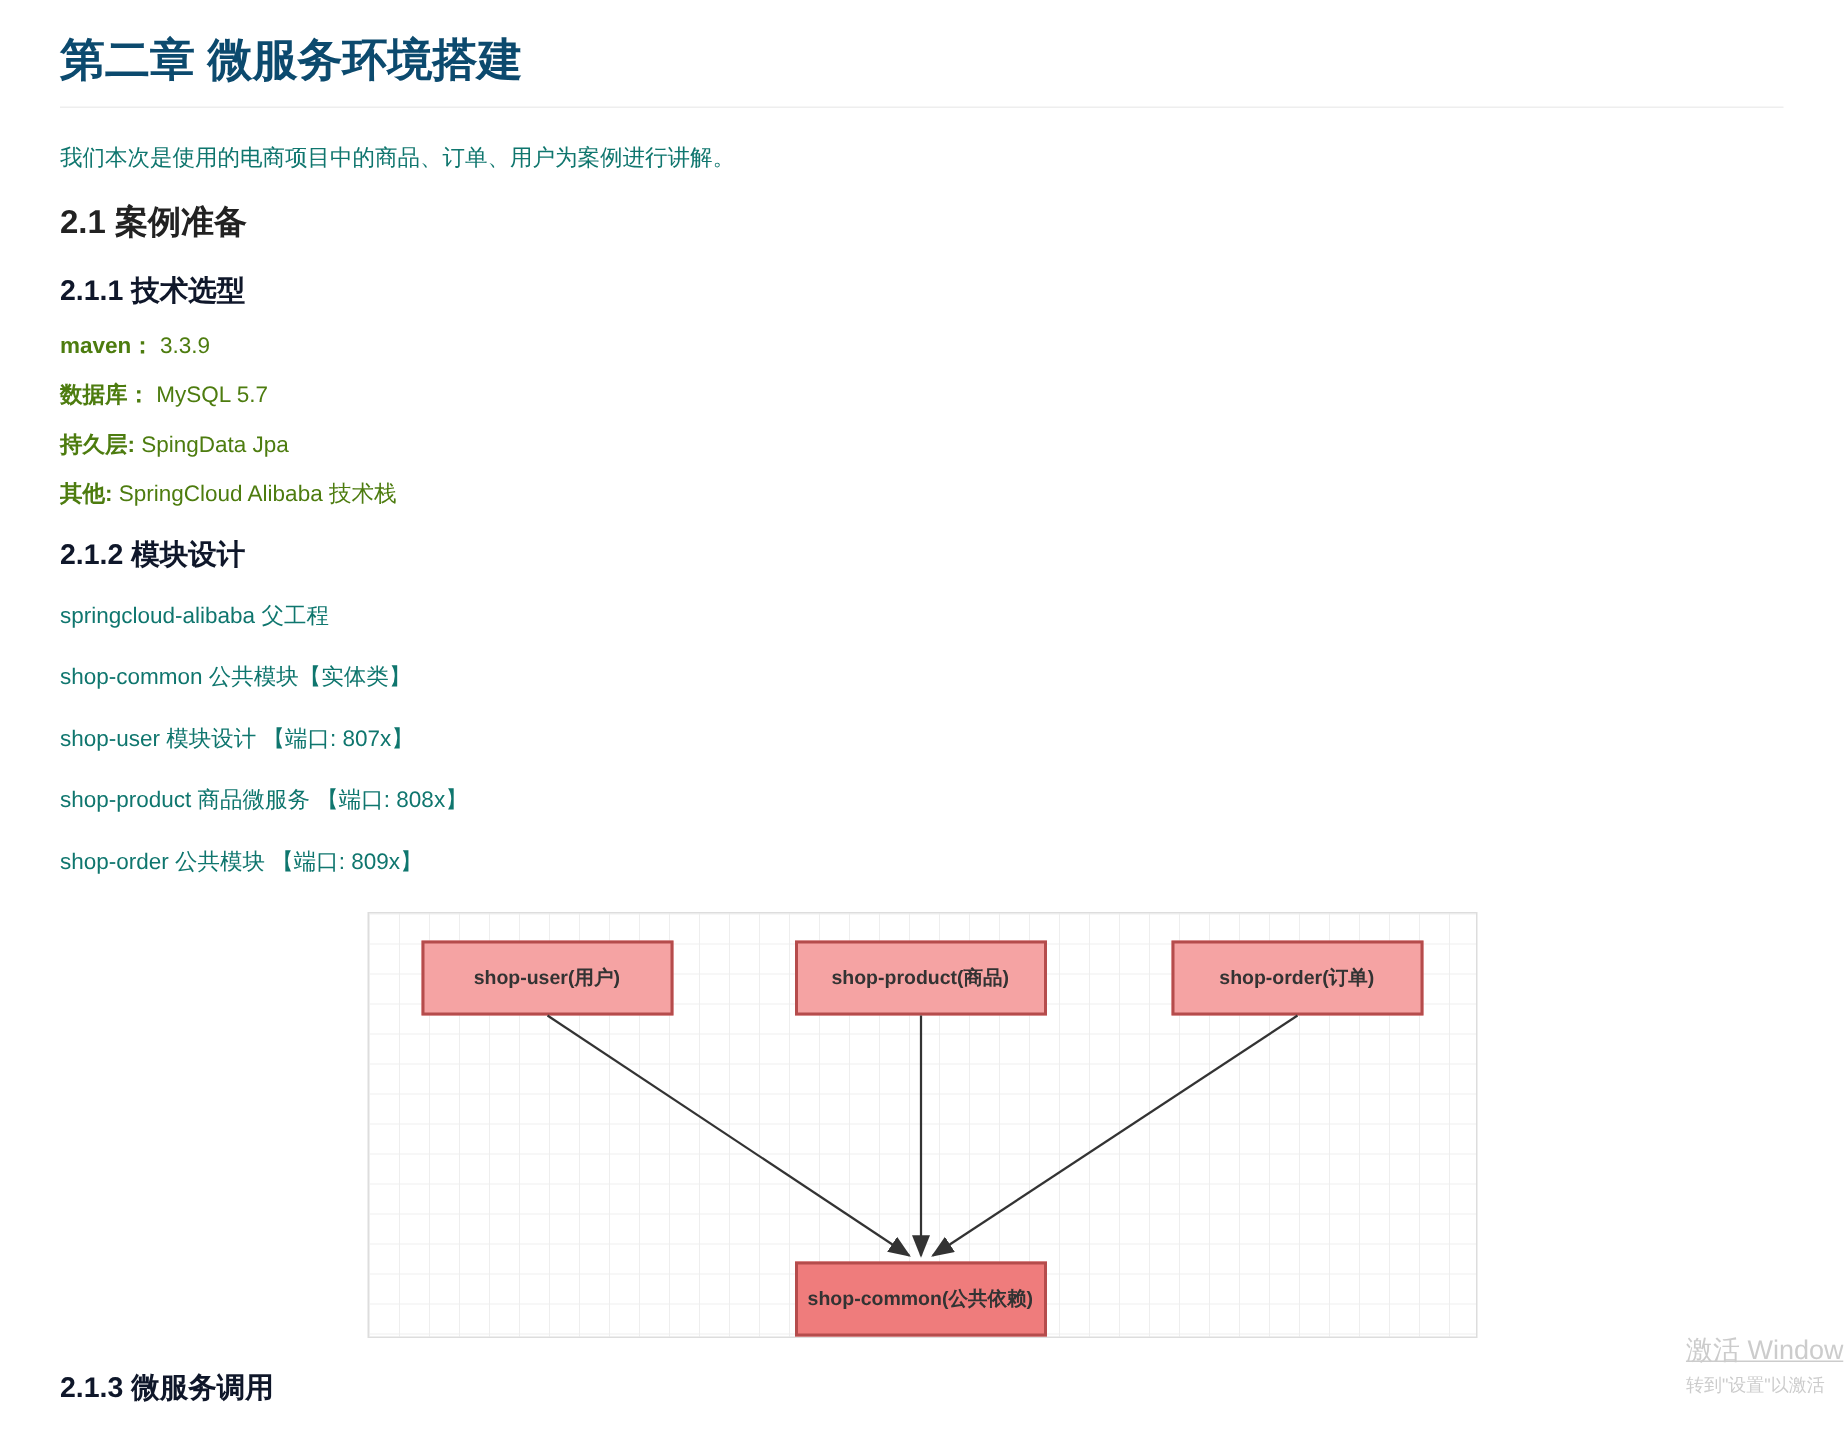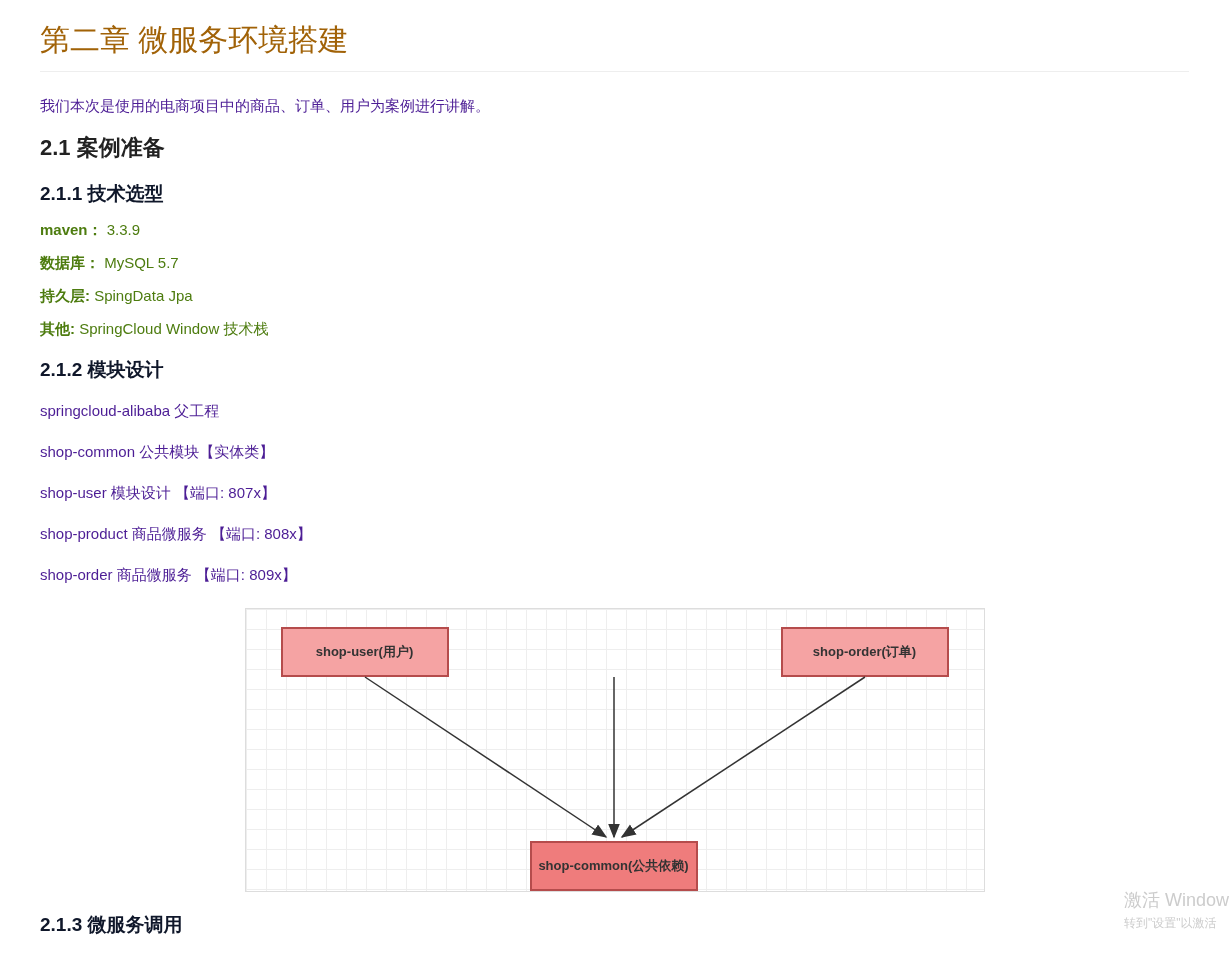--- a/index.html
+++ b/index.html
@@ -10,23 +10,23 @@
     body {
       font-family: "Microsoft YaHei", "PingFang SC", -apple-system, Arial, sans-serif;
       background: #fff;
       color: #333;
       padding: 20px 40px;
       width: 1229px;
       position: relative;
     }
     h1 {
       font-size: 30px;
-      font-weight: normal;
+      font-weight: bold;
       margin-bottom: 20px;
-      color: #a16207;
+      color: #0c4a6e;
       border-bottom: 1px solid #eee;
       padding-bottom: 10px;
     }
     h2 {
       font-size: 22px;
       font-weight: bold;
       margin-top: 10px;
       margin-bottom: 14px;
       color: #222;
     }
@@ -34,21 +34,21 @@
       font-size: 19px;
       font-weight: bold;
       margin-top: 18px;
       margin-bottom: 14px;
       color: #0f172a;
     }
     p {
       font-size: 15px;
       line-height: 1.8;
       margin-bottom: 14px;
-      color: #4c1d95;
+      color: #0f766e;
     }
     .spec-line {
       font-size: 15px;
       margin-bottom: 14px;
       color: #4d7c0f;
     }
     .spec-line .label {
       font-weight: bold;
     }
     .diagram-container {
@@ -100,20 +100,21 @@
       right: 0;
       bottom: 40px;
       color: #bbb;
       text-align: left;
       font-size: 14px;
       line-height: 1.5;
     }
     .watermark .wm1 {
       font-size: 18px;
       color: #ccc;
+      text-decoration: underline;
     }
     .watermark .wm2 {
       font-size: 12px;
       color: #ccc;
     }
   </style>
 </head>
 <body>
 
 <h1>第二章 微服务环境搭建</h1>
@@ -131,33 +132,34 @@
 <div class="spec-line">
   <span class="label">数据库：</span>
   <span>MySQL 5.7</span>
 </div>
 <div class="spec-line">
   <span class="label">持久层:</span>
   <span>SpingData Jpa</span>
 </div>
 <div class="spec-line">
   <span class="label">其他:</span>
-  <span>SpringCloud Window 技术栈</span>
+  <span>SpringCloud Alibaba 技术栈</span>
 </div>
 
 <h3>2.1.2 模块设计</h3>
 
 <p>springcloud-alibaba 父工程</p>
 <p>shop-common 公共模块【实体类】</p>
 <p>shop-user 模块设计 【端口: 807x】</p>
 <p>shop-product 商品微服务 【端口: 808x】</p>
-<p>shop-order 商品微服务 【端口: 809x】</p>
+<p>shop-order 公共模块 【端口: 809x】</p>
 
 <div class="diagram-container">
   <div class="box box-top box-user">shop-user(用户)</div>
+  <div class="box box-top box-product">shop-product(商品)</div>
   <div class="box box-common">shop-common(公共依赖)</div>
   <div class="box box-top box-order">shop-order(订单)</div>
   <svg class="arrows">
     <defs>
       <marker id="ah" markerWidth="12" markerHeight="12" refX="9" refY="4" orient="auto">
         <path d="M0,0 L10,4 L0,8 Z" fill="#333"></path>
       </marker>
     </defs>
     <line x1="119" y1="68" x2="360" y2="228" stroke="#333" stroke-width="1.5" marker-end="url(#ah)"></line>
     <line x1="368" y1="68" x2="368" y2="228" stroke="#333" stroke-width="1.5" marker-end="url(#ah)"></line>

